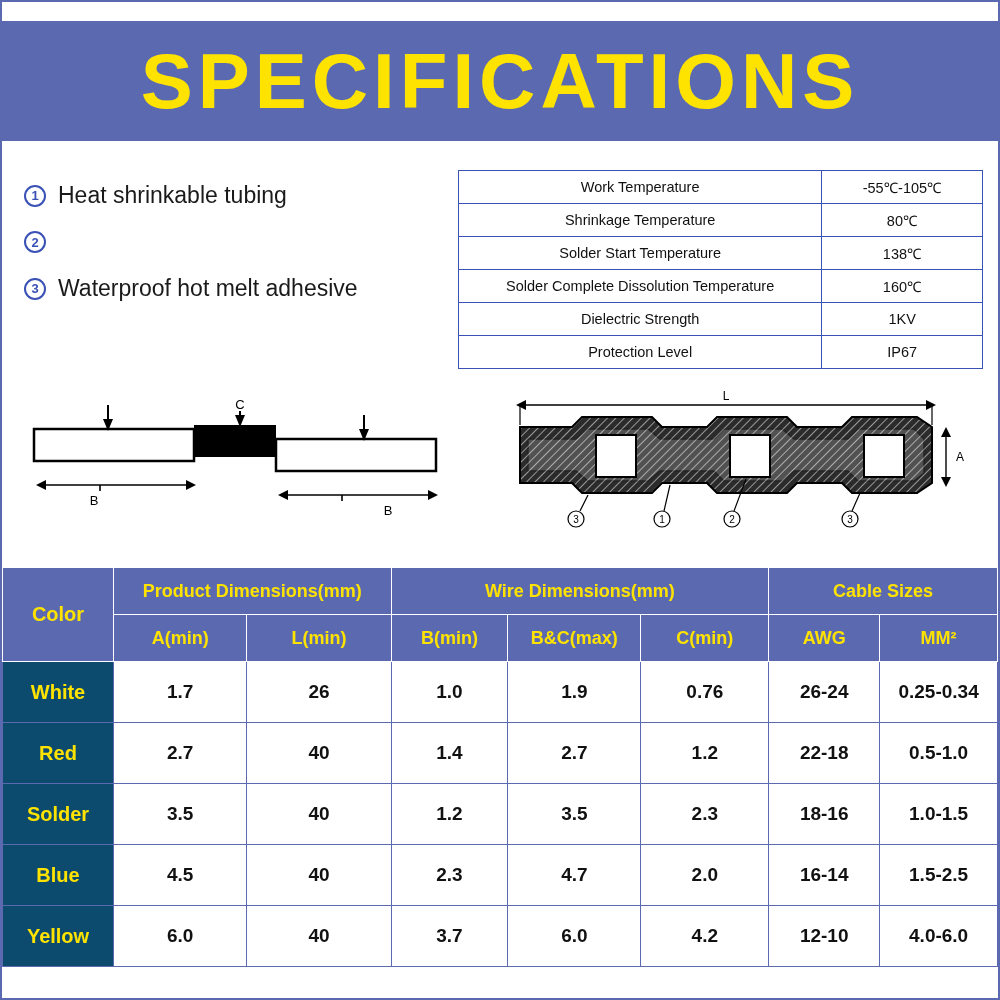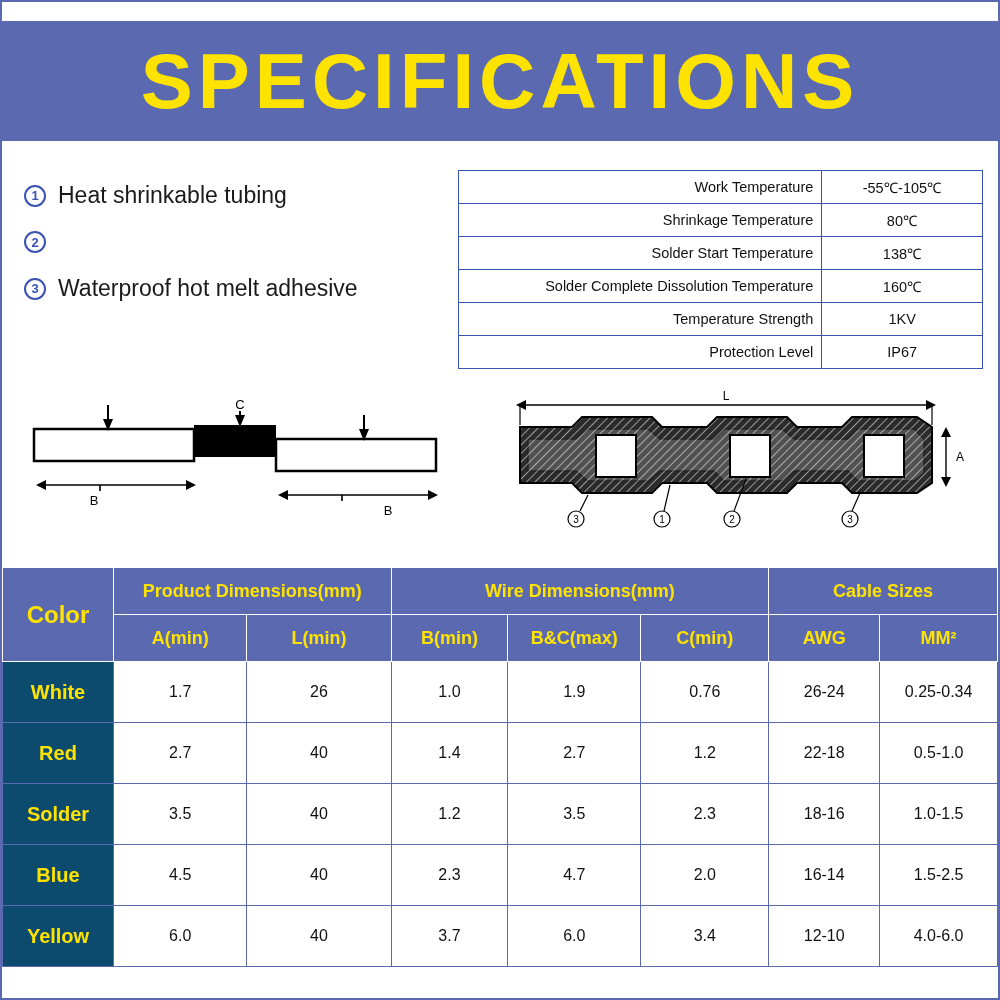--- a/index.html
+++ b/index.html
@@ -87,21 +87,21 @@
     font-size: 14.5px;
     color: #111;
   }
   .spec-table td {
     border: 1px solid #3a52b5;
     padding: 6px 8px;
     height: 20px;
   }
   .spec-table td.key {
     width: 372px;
-    text-align: right;
+    text-align: center;
     border-radius: 7px;
   }
   .spec-table td.val {
     width: 150px;
     text-align: center;
   }
 
   
   .diagram-left {
     position: absolute;
@@ -135,29 +135,29 @@
   }
   .main-table thead th {
     background: #5b6ab0;
     color: #ffe300;
     font-weight: bold;
     font-size: 18px;
     height: 38px;
     padding: 4px 2px;
   }
   .main-table thead th.colorhead {
-    font-size: 24px;
+    font-size: 20px;
   }
   .main-table tbody td {
     background: #ffffff;
     color: #111;
     border: 1px solid #5b6ab0;
     height: 58px;
-    font-weight: normal;
-    font-size: 16px;
+    font-weight: bold;
+    font-size: 19px;
   }
   .main-table tbody td.colorcell {
     background: #0c4a6e;
     color: #ffe300;
     font-size: 20px;
     font-weight: bold;
   }
 </style>
 </head>
 <body>
@@ -194,21 +194,21 @@
       </tr>
       <tr>
         <td class="key">Solder Start Temperature</td>
         <td class="val">138℃</td>
       </tr>
       <tr>
         <td class="key">Solder Complete Dissolution Temperature</td>
         <td class="val">160℃</td>
       </tr>
       <tr>
-        <td class="key">Temperature Strength</td>
+        <td class="key">Dielectric Strength</td>
         <td class="val">1KV</td>
       </tr>
       <tr>
         <td class="key">Protection Level</td>
         <td class="val">IP67</td>
       </tr>
     </tbody>
   </table>
 
   <div class="diagram-left">
@@ -362,20 +362,20 @@
         <td>2.0</td>
         <td>16-14</td>
         <td>1.5-2.5</td>
       </tr>
       <tr>
         <td class="colorcell">Yellow</td>
         <td>6.0</td>
         <td>40</td>
         <td>3.7</td>
         <td>6.0</td>
-        <td>3.4</td>
+        <td>4.2</td>
         <td>12-10</td>
         <td>4.0-6.0</td>
       </tr>
     </tbody>
   </table>
 
 </div>
 
 </body></html>

